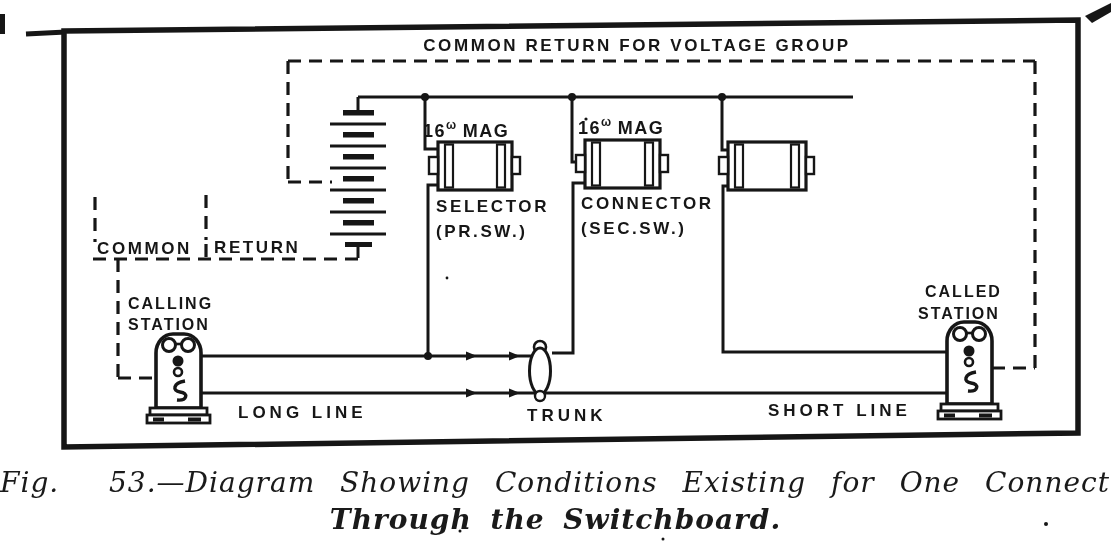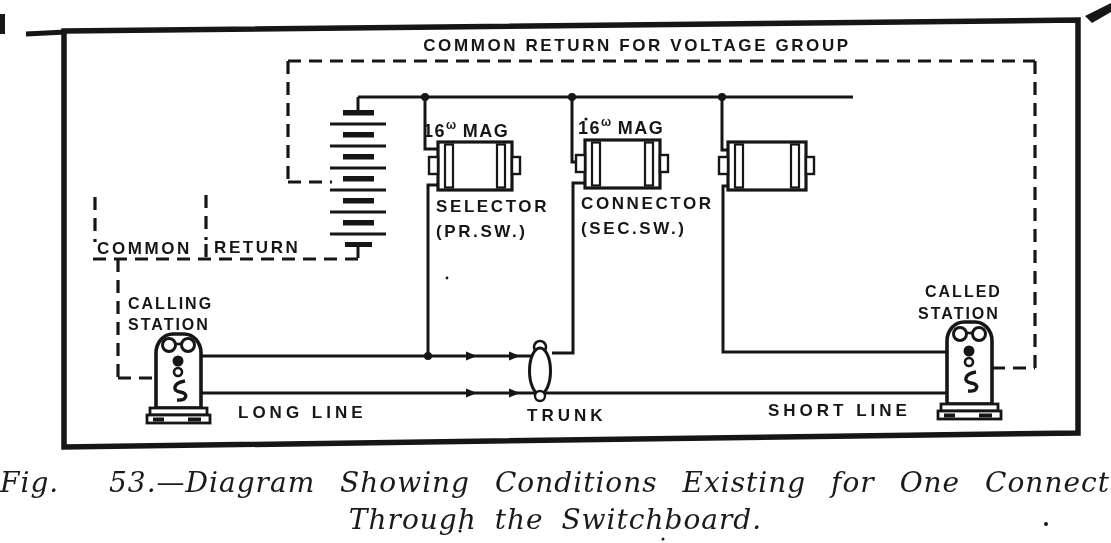--- a/index.html
+++ b/index.html
@@ -13,21 +13,21 @@
   .lbl{font-family:"Liberation Sans",sans-serif;font-weight:bold;fill:#161616;}
   .t17{font-size:17px;letter-spacing:2.6px;}
   .t16{font-size:16px;letter-spacing:2px;}
   .t18{font-size:18px;letter-spacing:1.5px;}
   .t12{font-size:12px;}
   .ls4{letter-spacing:4px;}
   .caption{position:absolute;left:0;right:0;text-align:center;color:#1a1a1a;
            font-family:"DejaVu Serif","Liberation Serif",serif;font-style:italic;
            font-size:28px;white-space:pre;word-spacing:15px;letter-spacing:1px;}
   .caption.l1{top:466px;}
-  .caption.l2{top:503px;word-spacing:8px;}
+  .caption.l2{top:503px;word-spacing:8px;font-weight:bold;}
 </style>
 </head>
 <body>
 
 <div class="page">
 <svg width="1111" height="543" viewBox="0 0 1111 543">
 
   <g>
     <line x1="26" y1="34" x2="66" y2="32" stroke="#161616" stroke-width="5"></line>
     <polygon class="fill-ink" points="1085,16 1111,3 1111,12 1092,23"></polygon>

